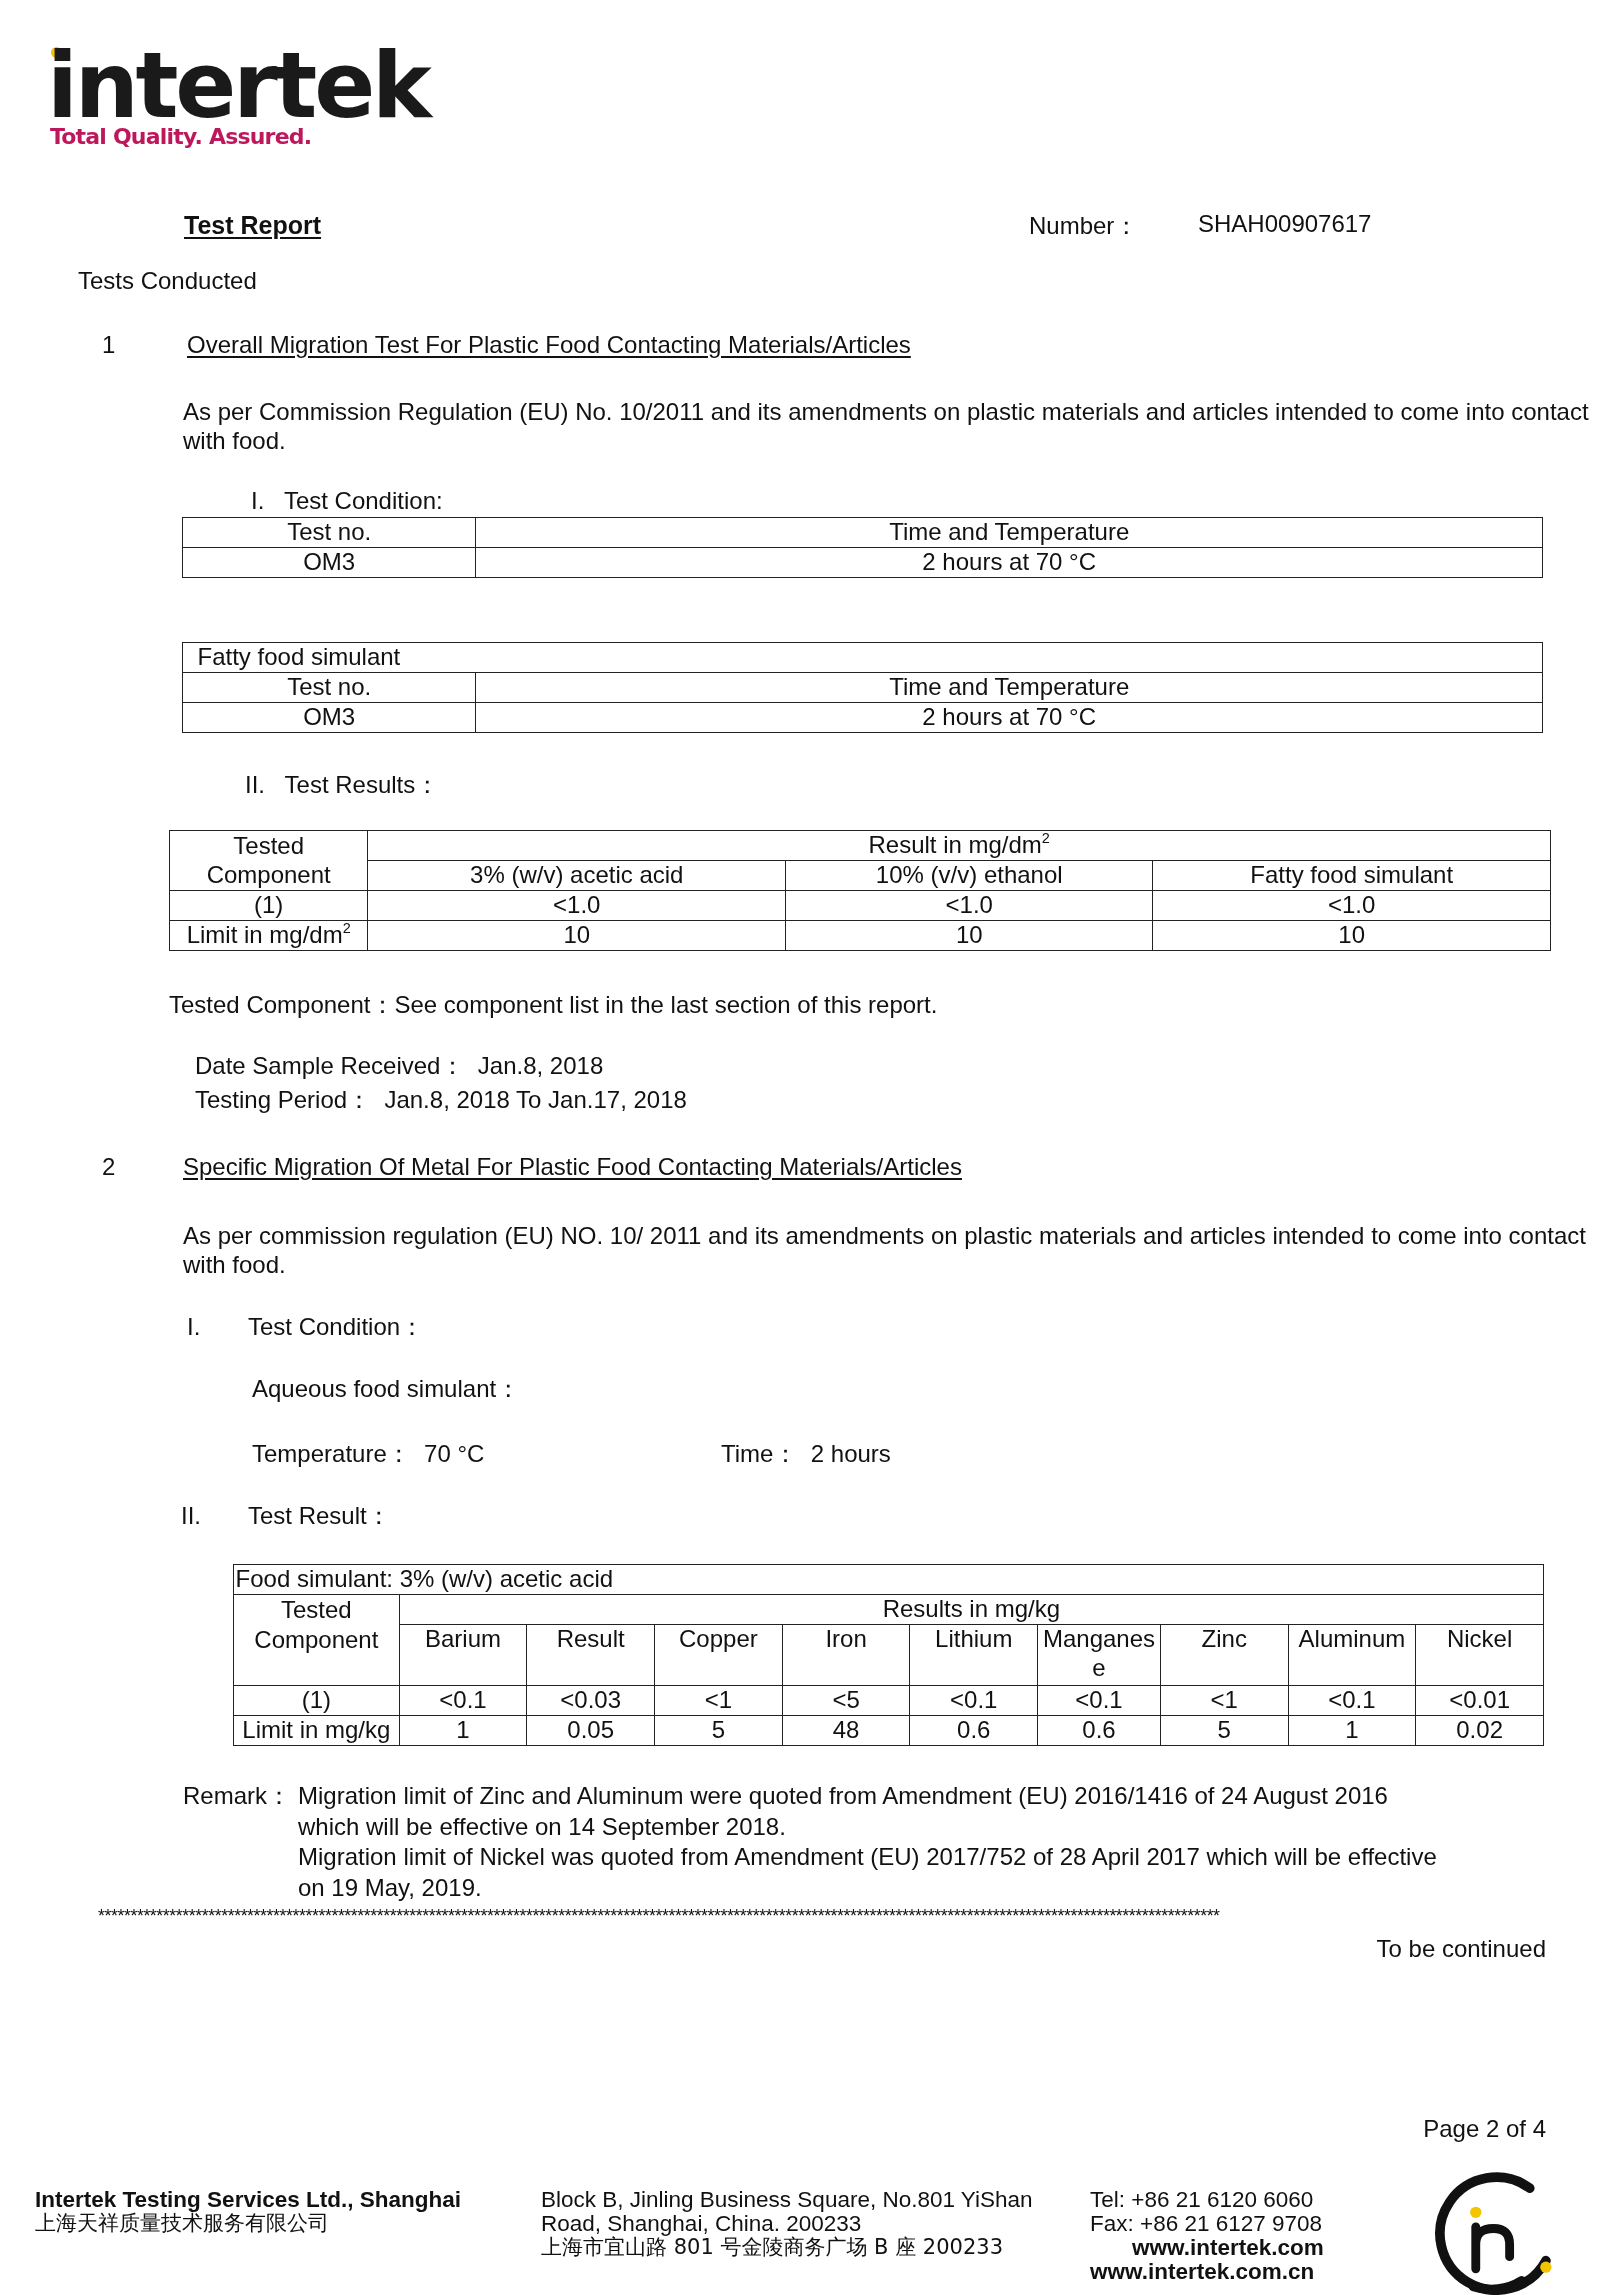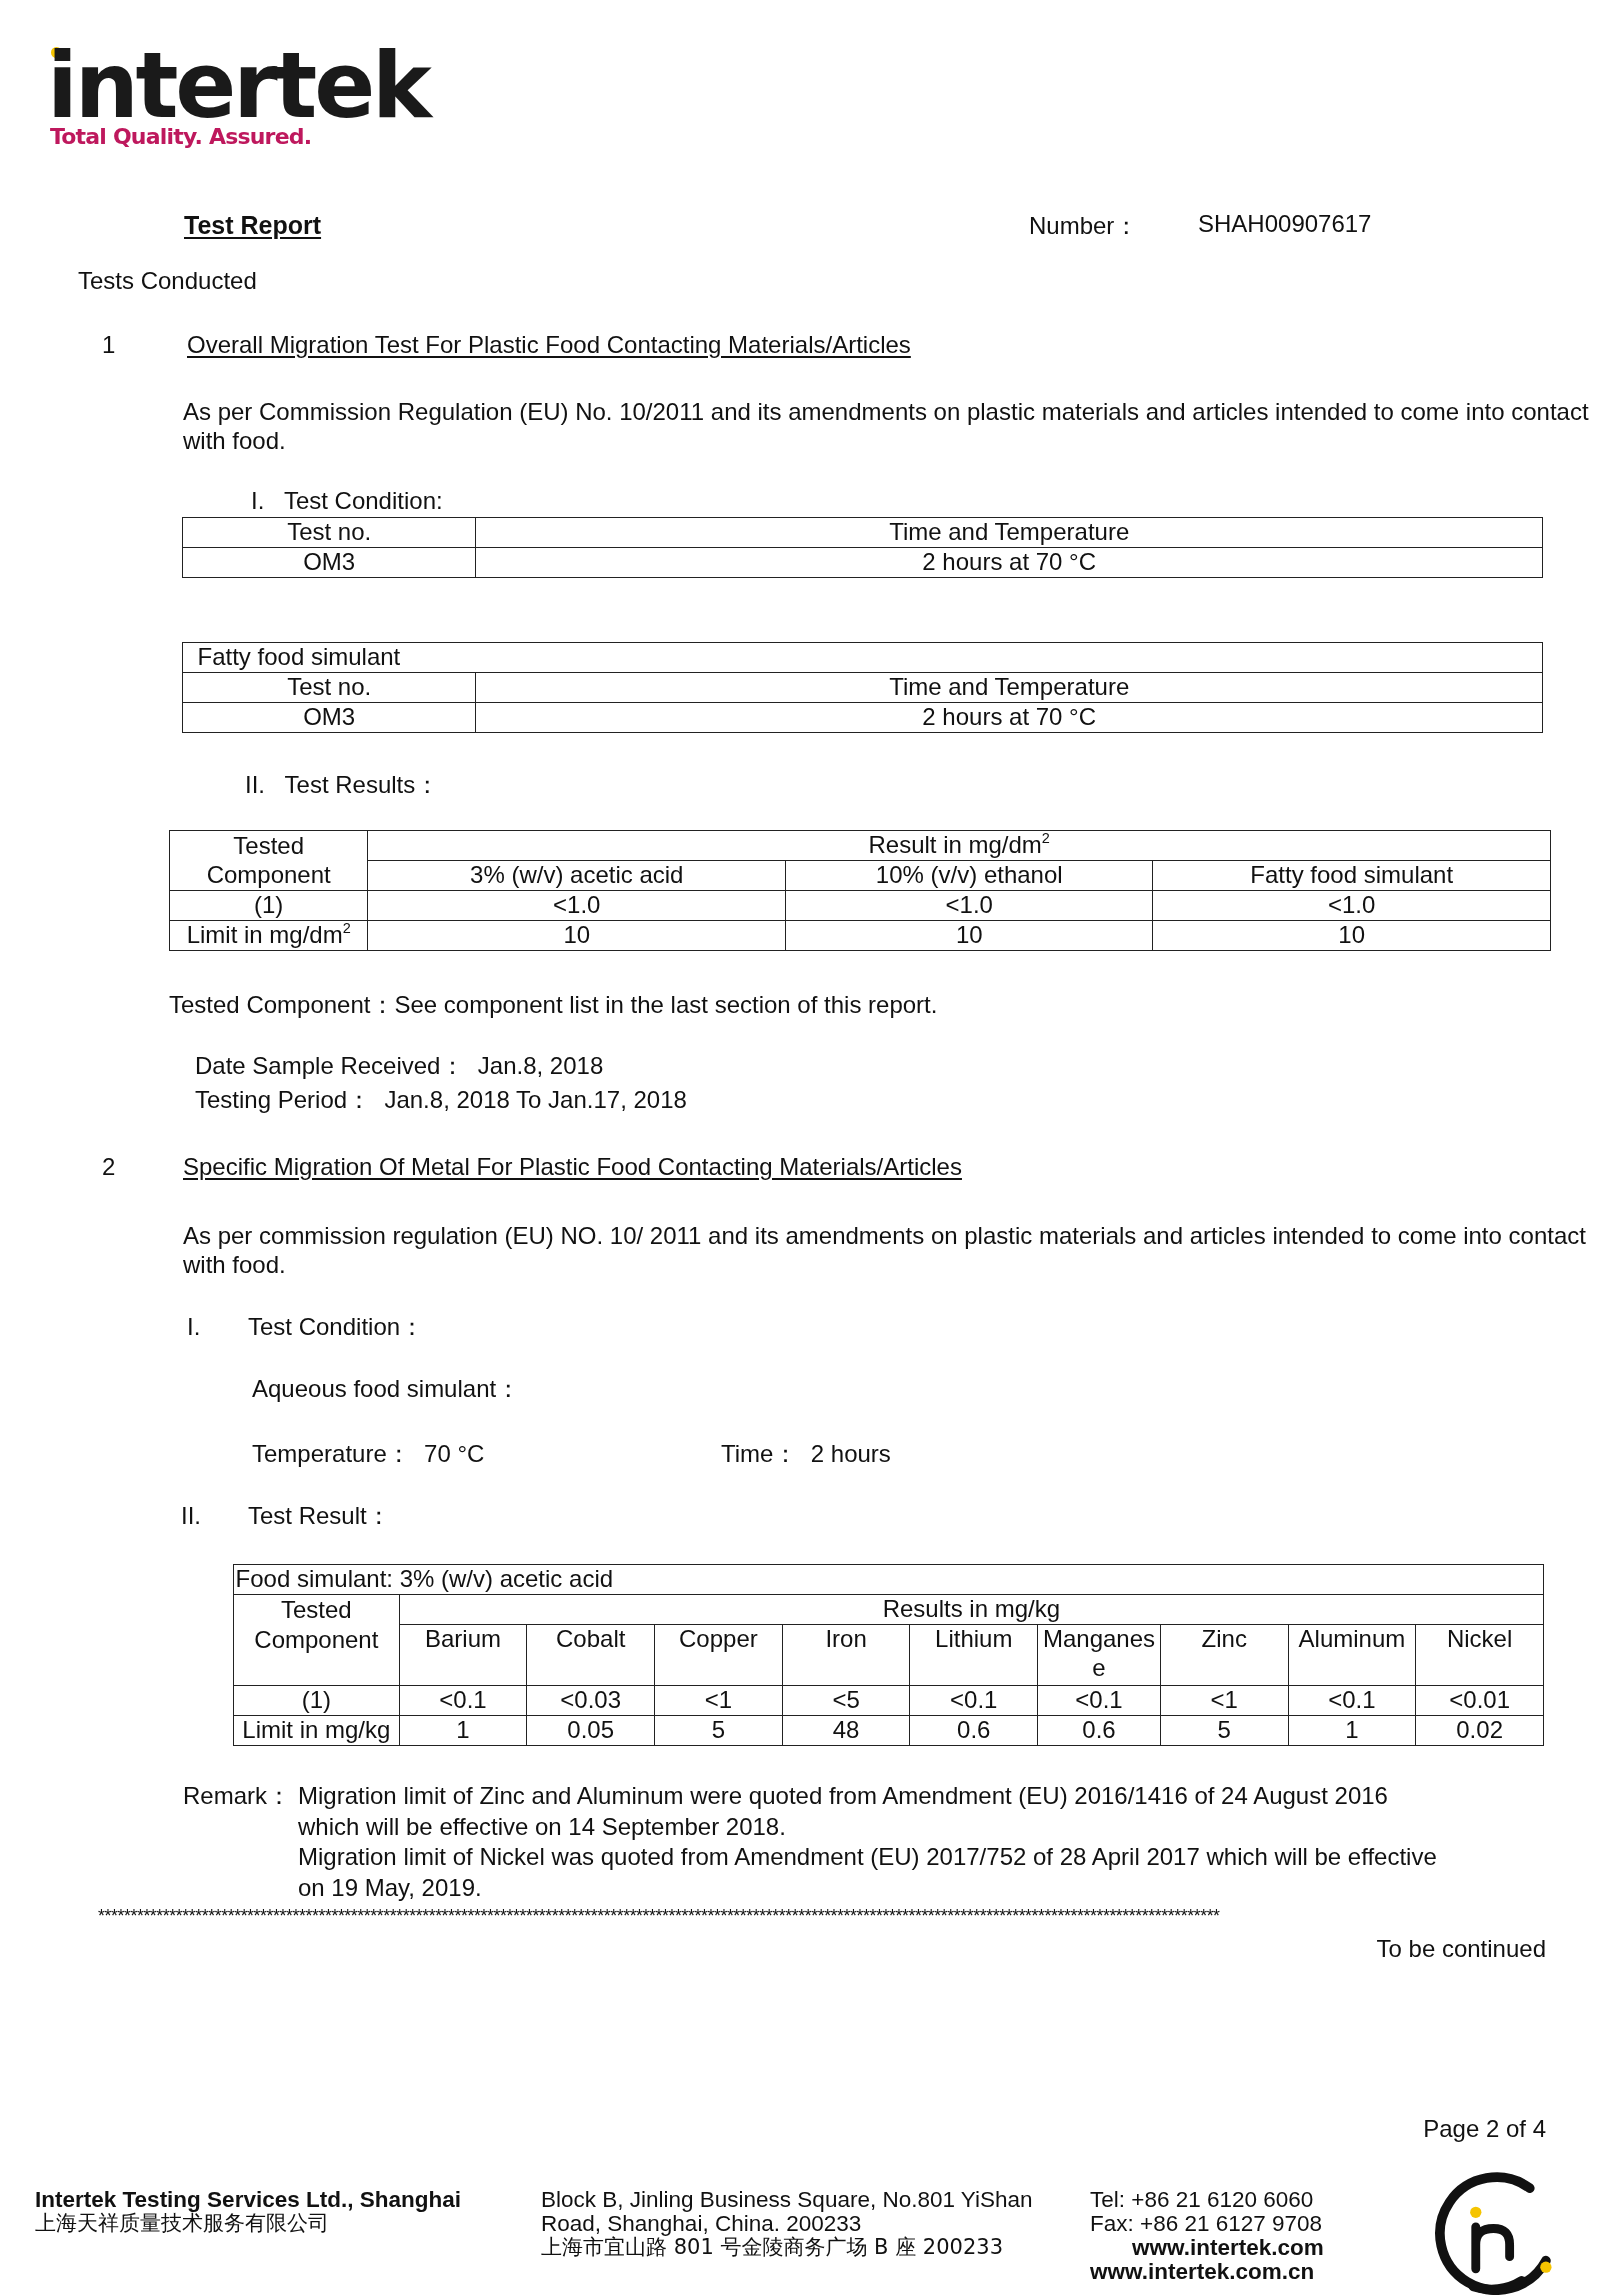--- a/index.html
+++ b/index.html
@@ -126,21 +126,21 @@
       </tr>
   <tr>
     <td rowspan="2" style="width:154px; vertical-align:top; line-height:1.25;">
       <span>Tested</span><br>
       <span>Component</span>
     </td>
     <td colspan="9">Results in mg/kg</td>
   </tr>
   <tr style="height:61px;">
     <td style="vertical-align:top; width:117px;">Barium</td>
-    <td style="vertical-align:top; width:117px;">Cobalt</td>
+    <td style="vertical-align:top; width:117px;">Result</td>
     <td style="vertical-align:top; width:117px;">Copper</td>
     <td style="vertical-align:top; width:117px;">Iron</td>
     <td style="vertical-align:top; width:117px;">Lithium</td>
     <td style="vertical-align:top; width:117px; white-space:normal; word-break:break-all; padding:0 0.8px;">Manganese</td>
     <td style="vertical-align:top; width:117px;">Zinc</td>
     <td style="vertical-align:top; width:117px;margin-left:12px;">Aluminum</td>
     <td style="vertical-align:top; width:117px;">Nickel</td>
   </tr>
   <tr>
     <td>(1)</td>

